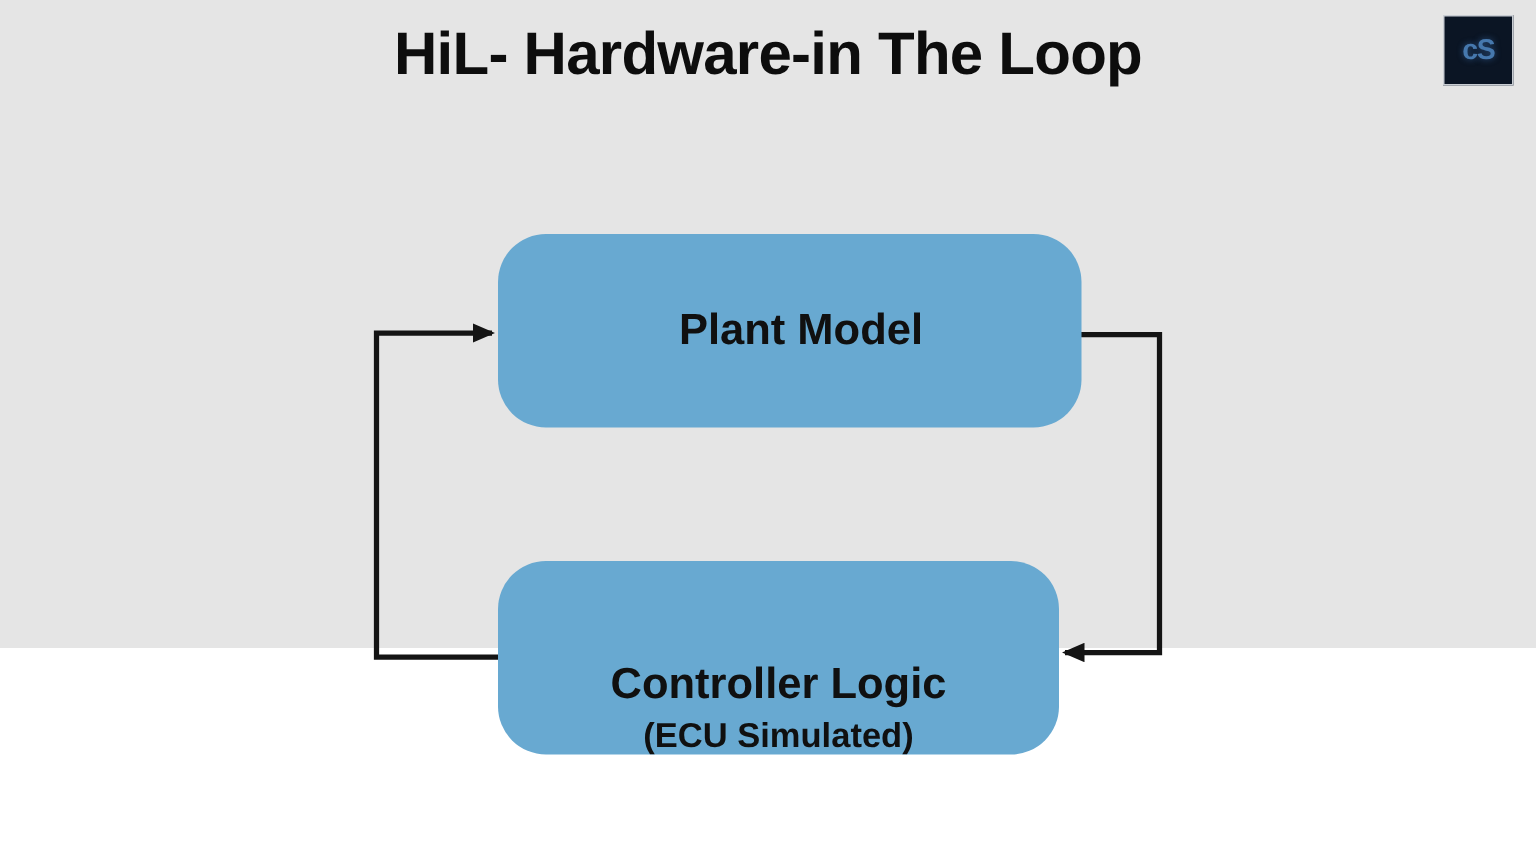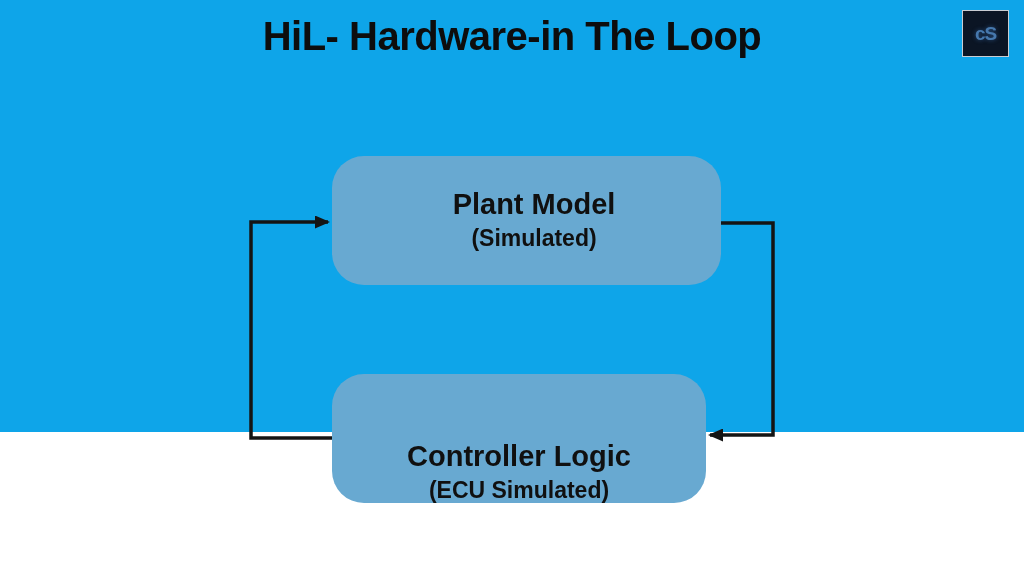--- a/index.html
+++ b/index.html
@@ -8,21 +8,21 @@
     width: 1024px;
     height: 576px;
     background: #ffffff;
     overflow: hidden;
     font-family: "Liberation Sans", sans-serif;
   }
   .stage {
     position: relative;
     width: 1024px;
     height: 432px;
-    background: #0ea5e9;
+    background: #e5e5e5;
   }
   .title {
     position: absolute;
     top: 14px;
     left: 0;
     width: 1024px;
     text-align: center;
     font-size: 40px;
     font-weight: 800;
     letter-spacing: -0.5px;
@@ -98,21 +98,20 @@
       </marker>
     </defs>
 
     <path d="M 334 438 L 251 438 L 251 222 L 328 222" fill="none" stroke="#141414" stroke-width="3.5" marker-end="url(#arrowhead)"></path>
 
     <path d="M 704 223 L 773 223 L 773 435 L 710 435" fill="none" stroke="#141414" stroke-width="3.5" marker-end="url(#arrowhead)"></path>
   </svg>
 
   <div class="node plant">
     <div class="label">Plant Model</div>
-    <div class="sublabel">(Simulated)</div>
   </div>
 
   <div class="node controller">
     <div class="label">Controller Logic</div>
     <div class="sublabel">(ECU Simulated)</div>
   </div>
 
 </div>
 
 </body></html>

